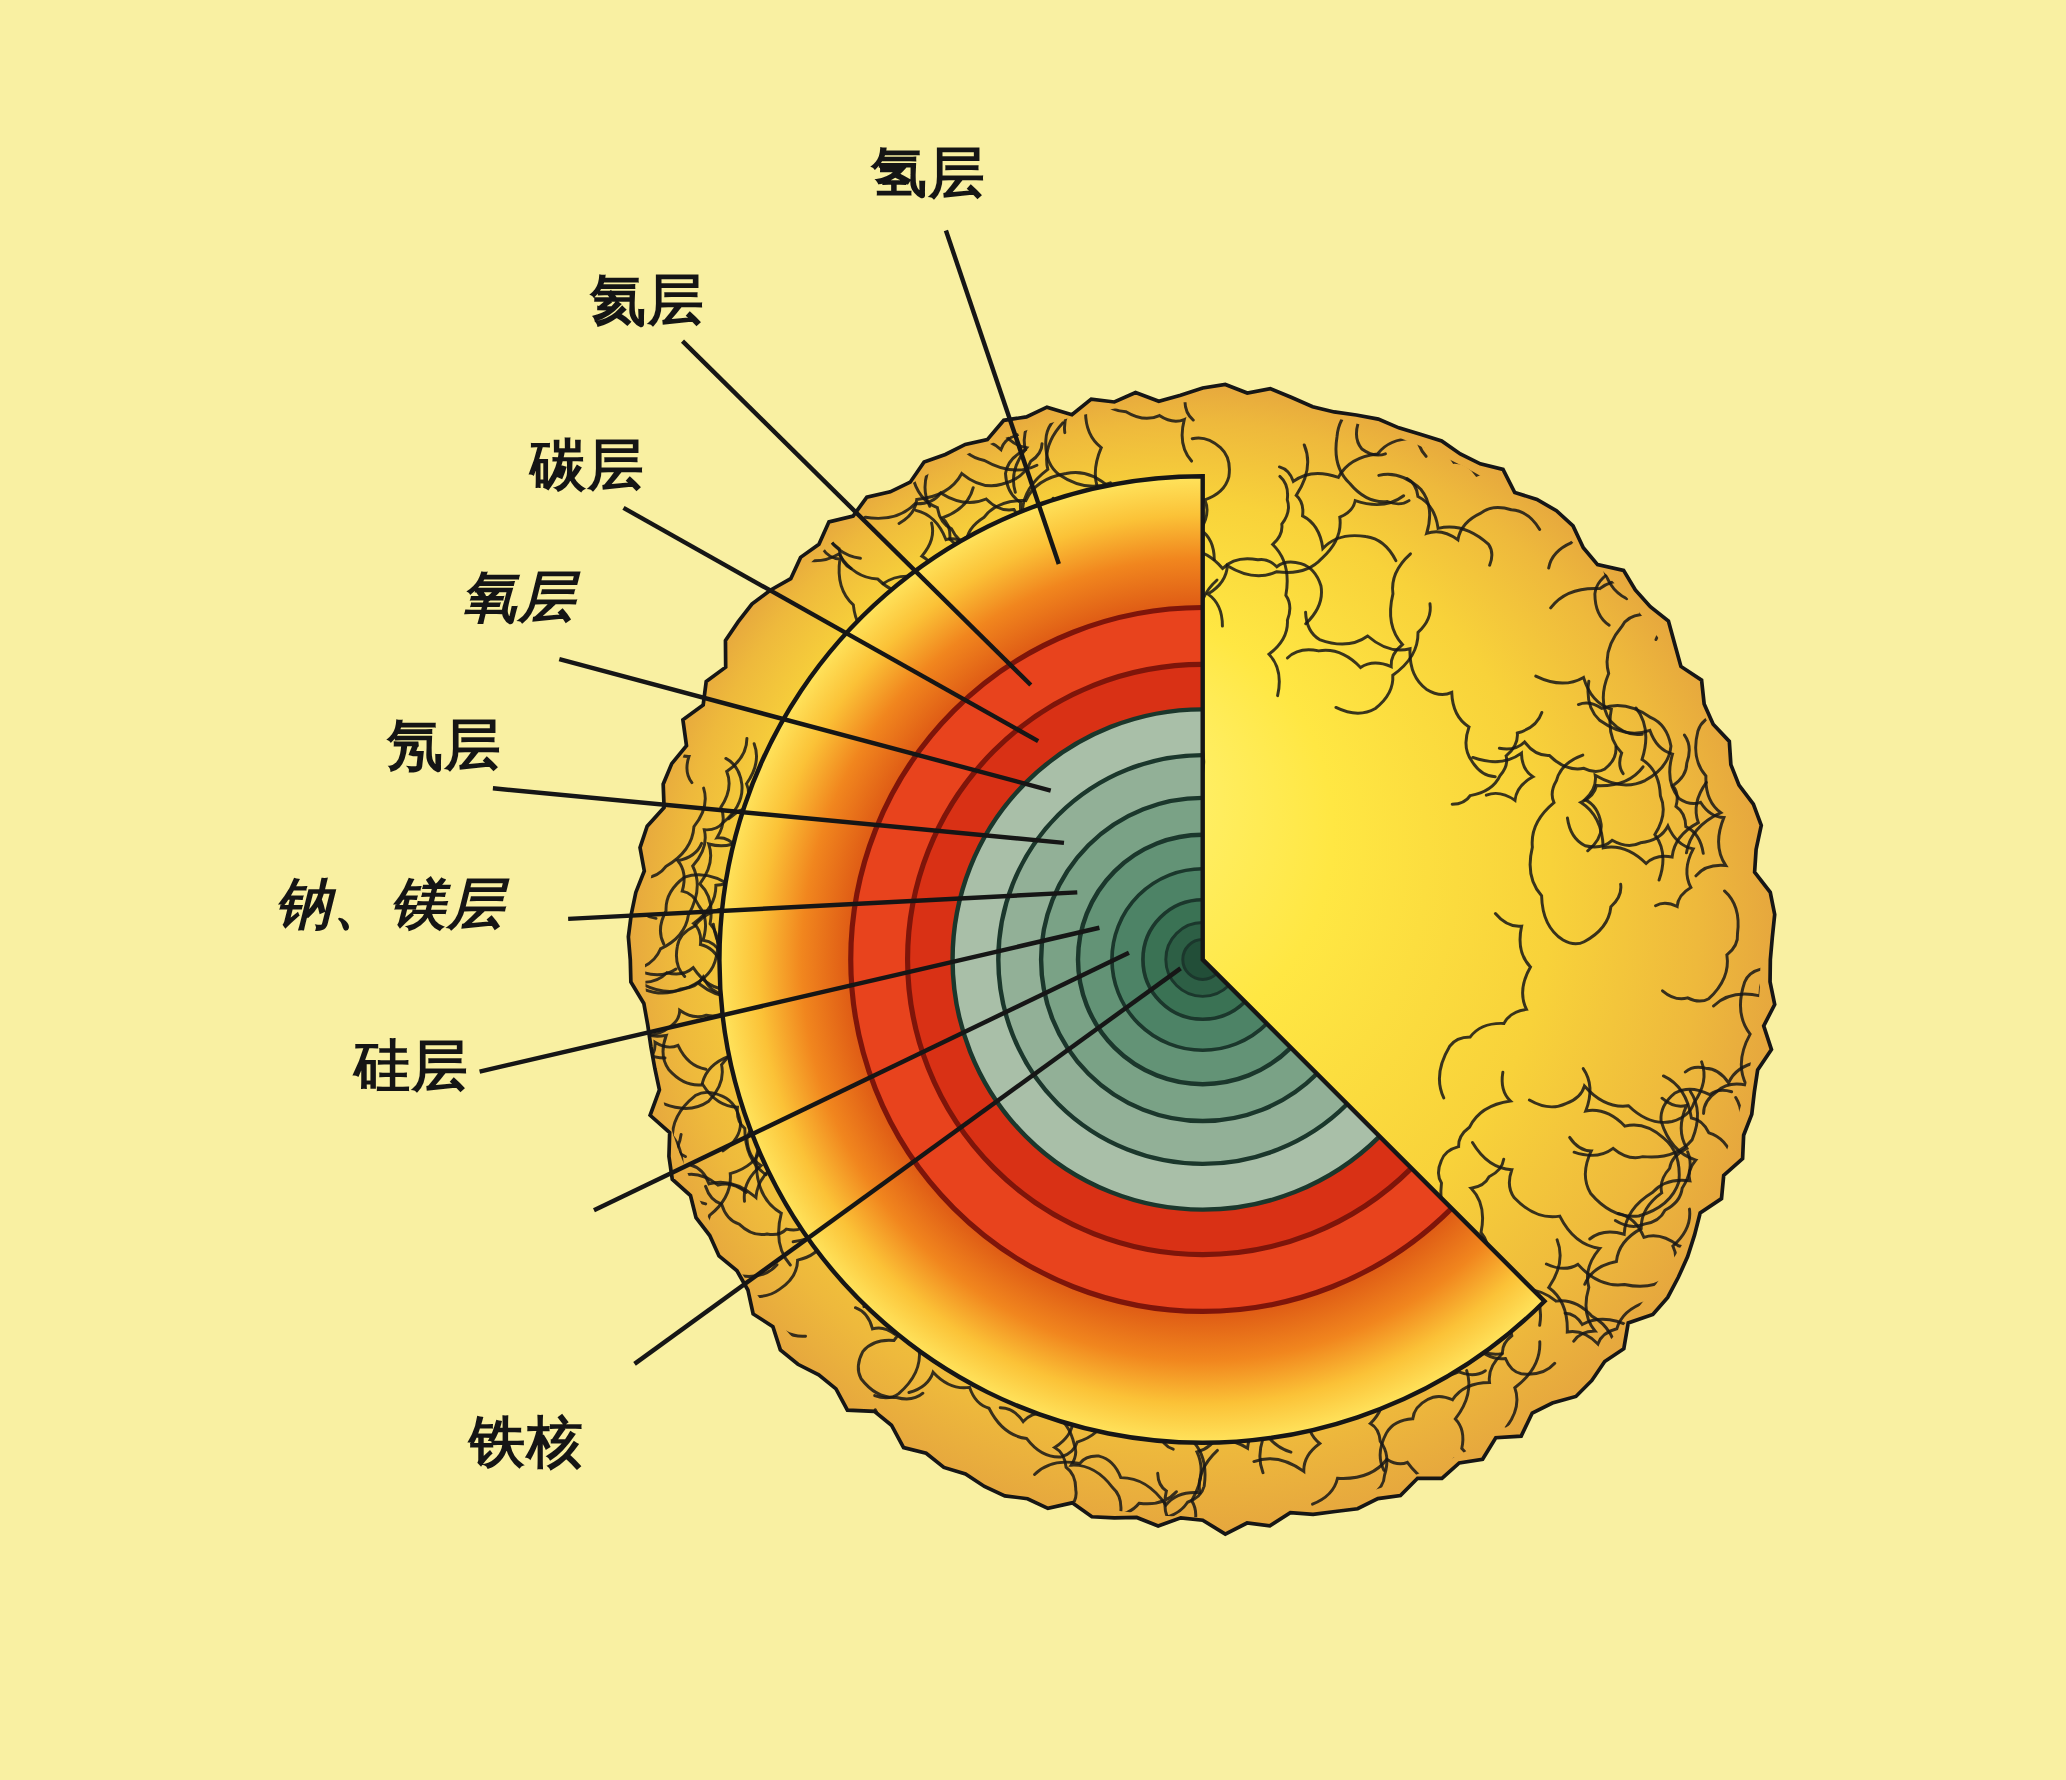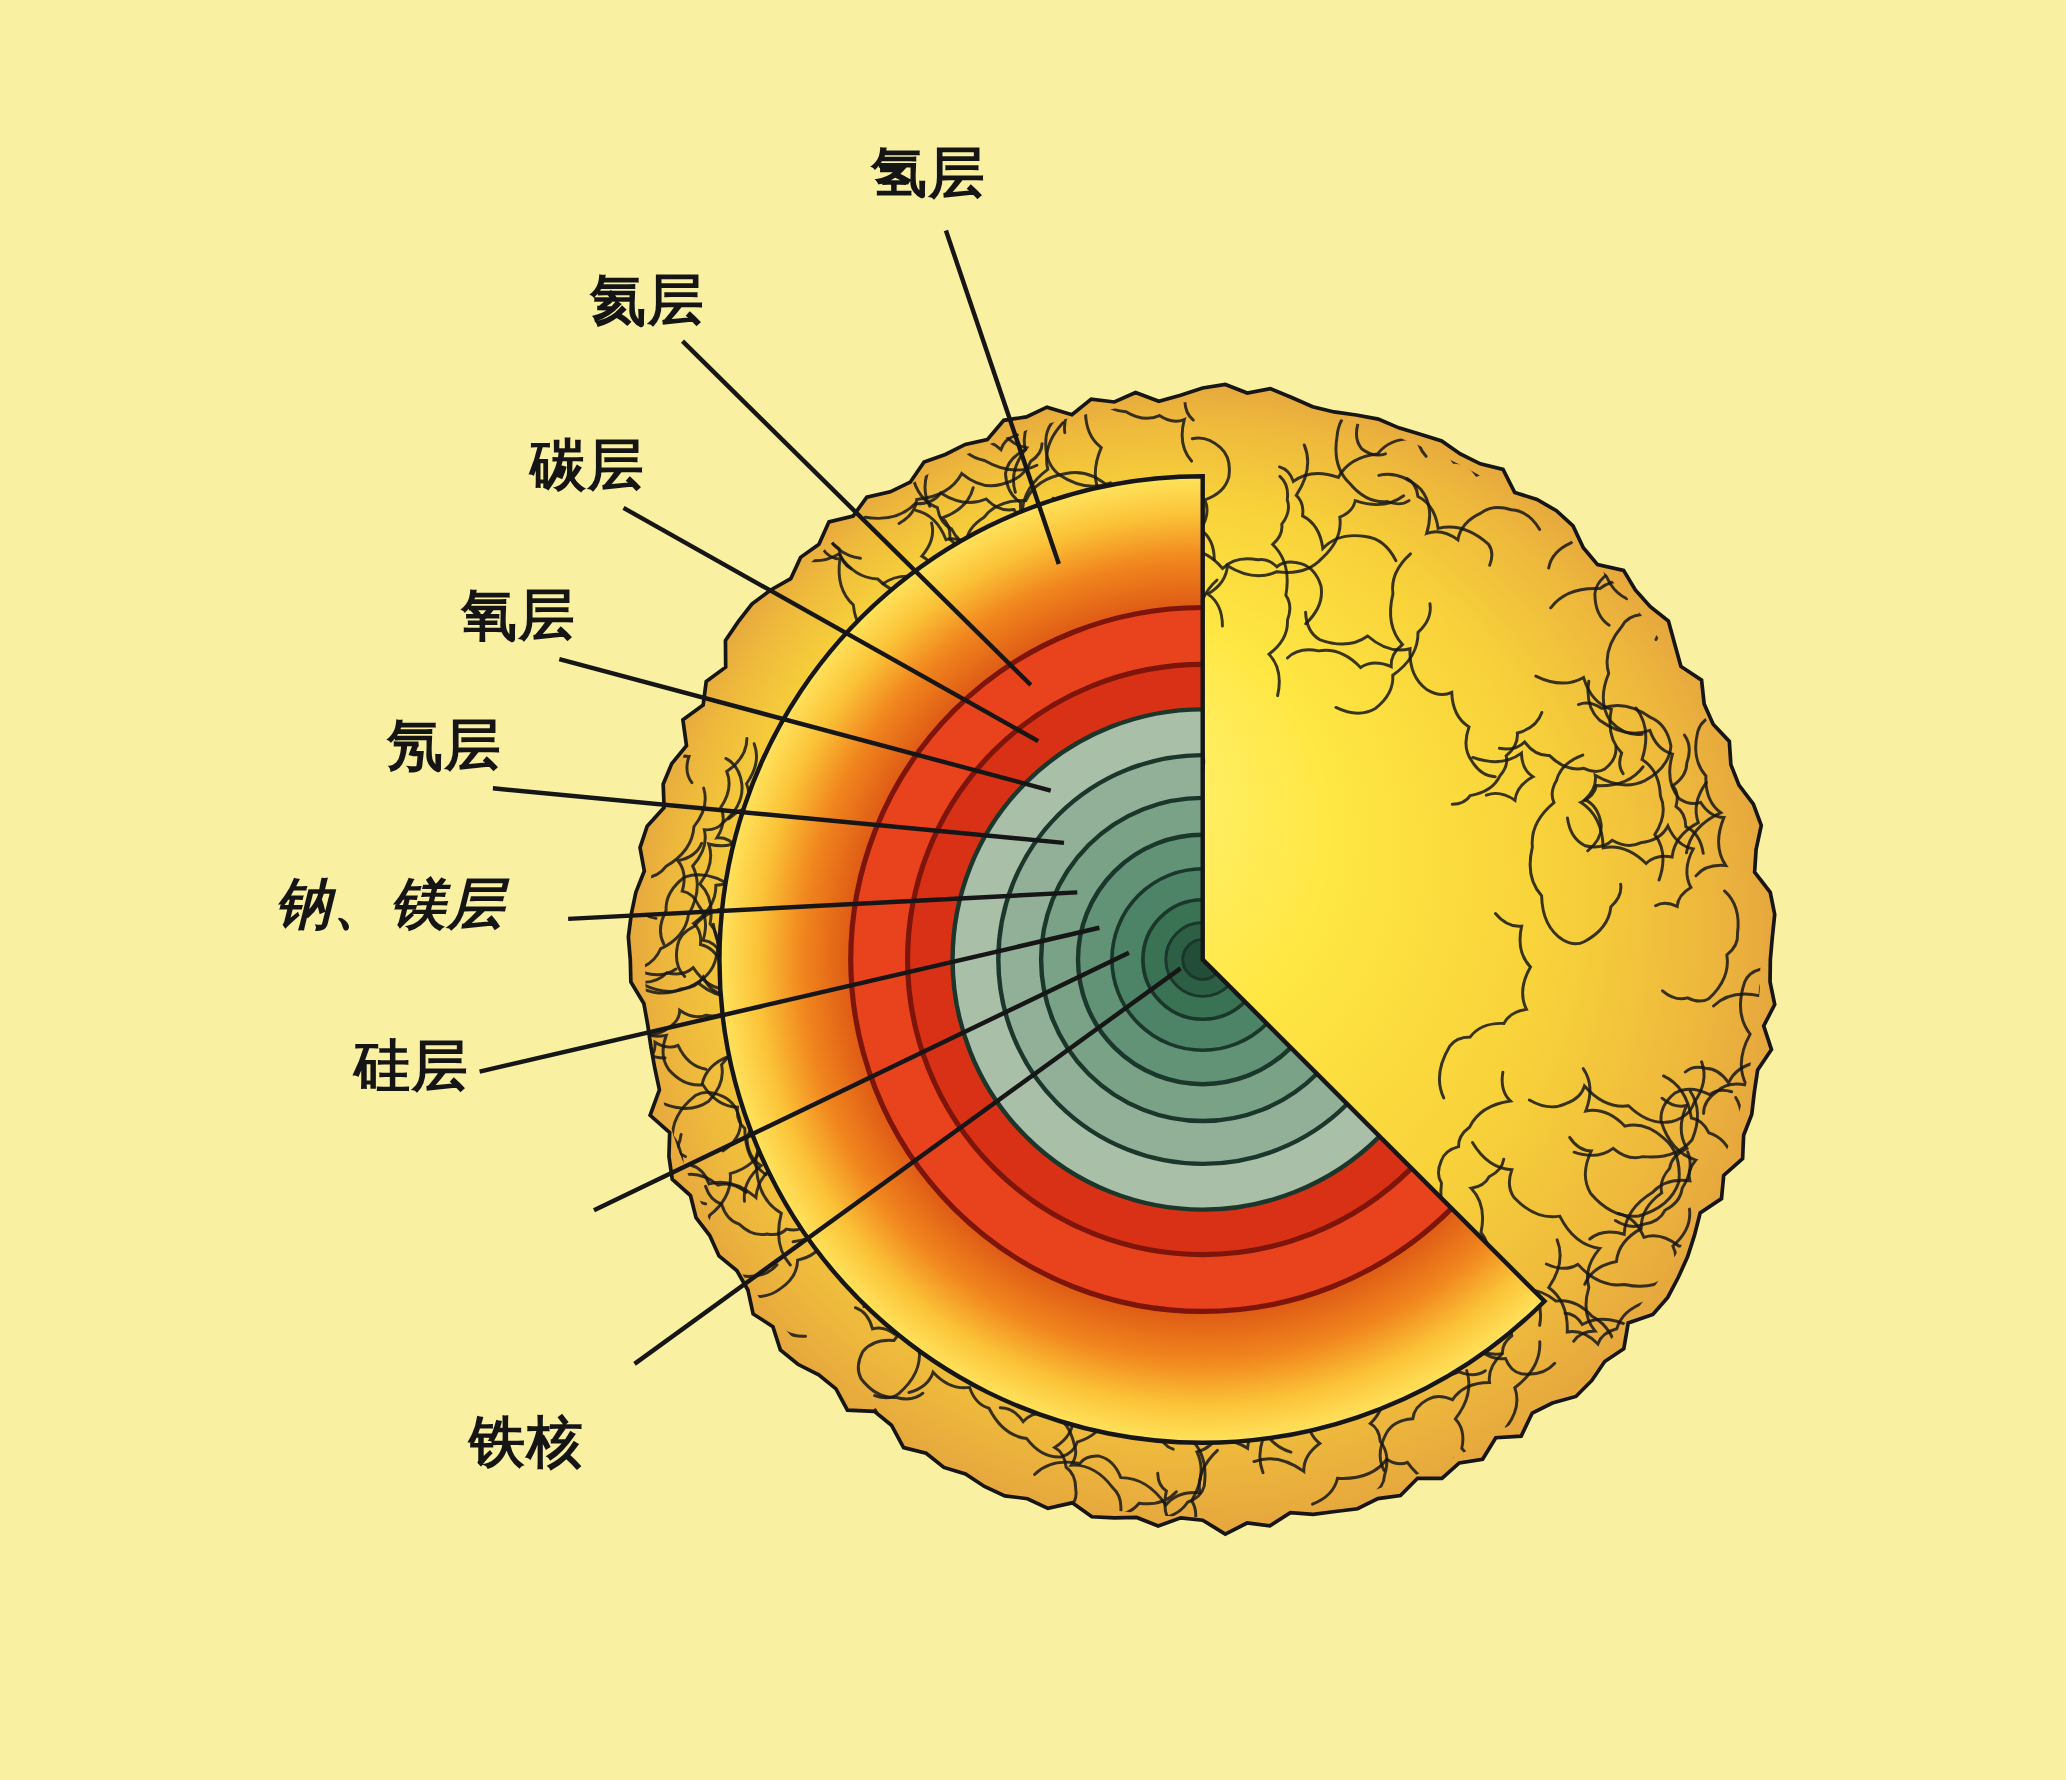--- a/index.html
+++ b/index.html
@@ -253,21 +253,21 @@
       <line x1="770" y1="1245" x2="1460" y2="1209"></line>
       <line x1="650" y1="1452" x2="1490" y2="1257"></line>
       <line x1="805" y1="1640" x2="1530" y2="1291"></line>
       <line x1="860" y1="1848" x2="1600" y2="1312"></line>
     </g>
   </svg>
 
   <div class="layer-label" style="left:871px; top:142px;">氢层</div>
   <div class="layer-label" style="left:590px; top:269px;">氦层</div>
   <div class="layer-label" style="left:530px; top:434px;">碳层</div>
-  <div class="layer-label" style="left:461px; top:584px;">氧层</div>
+  <div class="layer-label" style="left:461px; top:566px;font-style:italic;">氧层</div>
   <div class="layer-label" style="left:387px; top:714px;">氖层</div>
   <div class="layer-label" style="left:275px; top:873px;font-style:italic;">钠、镁层</div>
   <div class="layer-label" style="left:354px; top:1035px;">硅层</div>
   <div class="layer-label" style="left:469px; top:1411px;">铁核</div>
 
 
 </div>
 
 
 </body></html>

